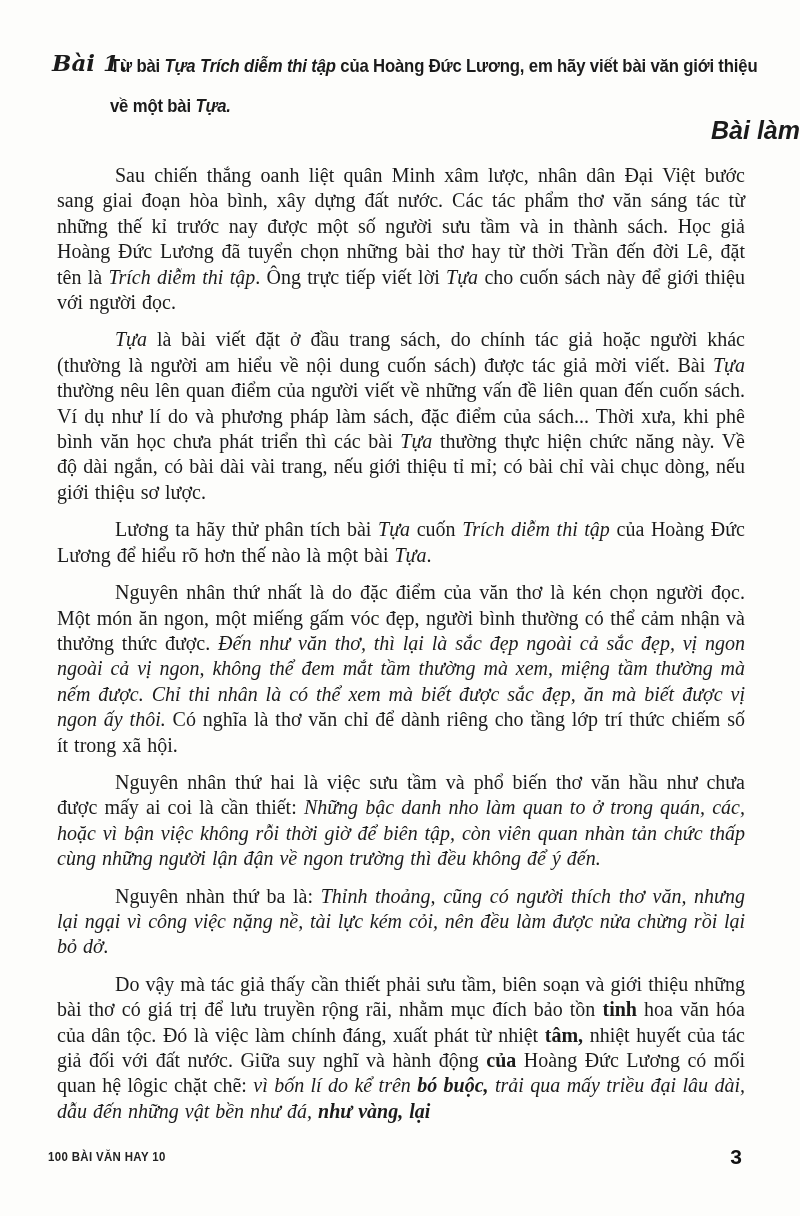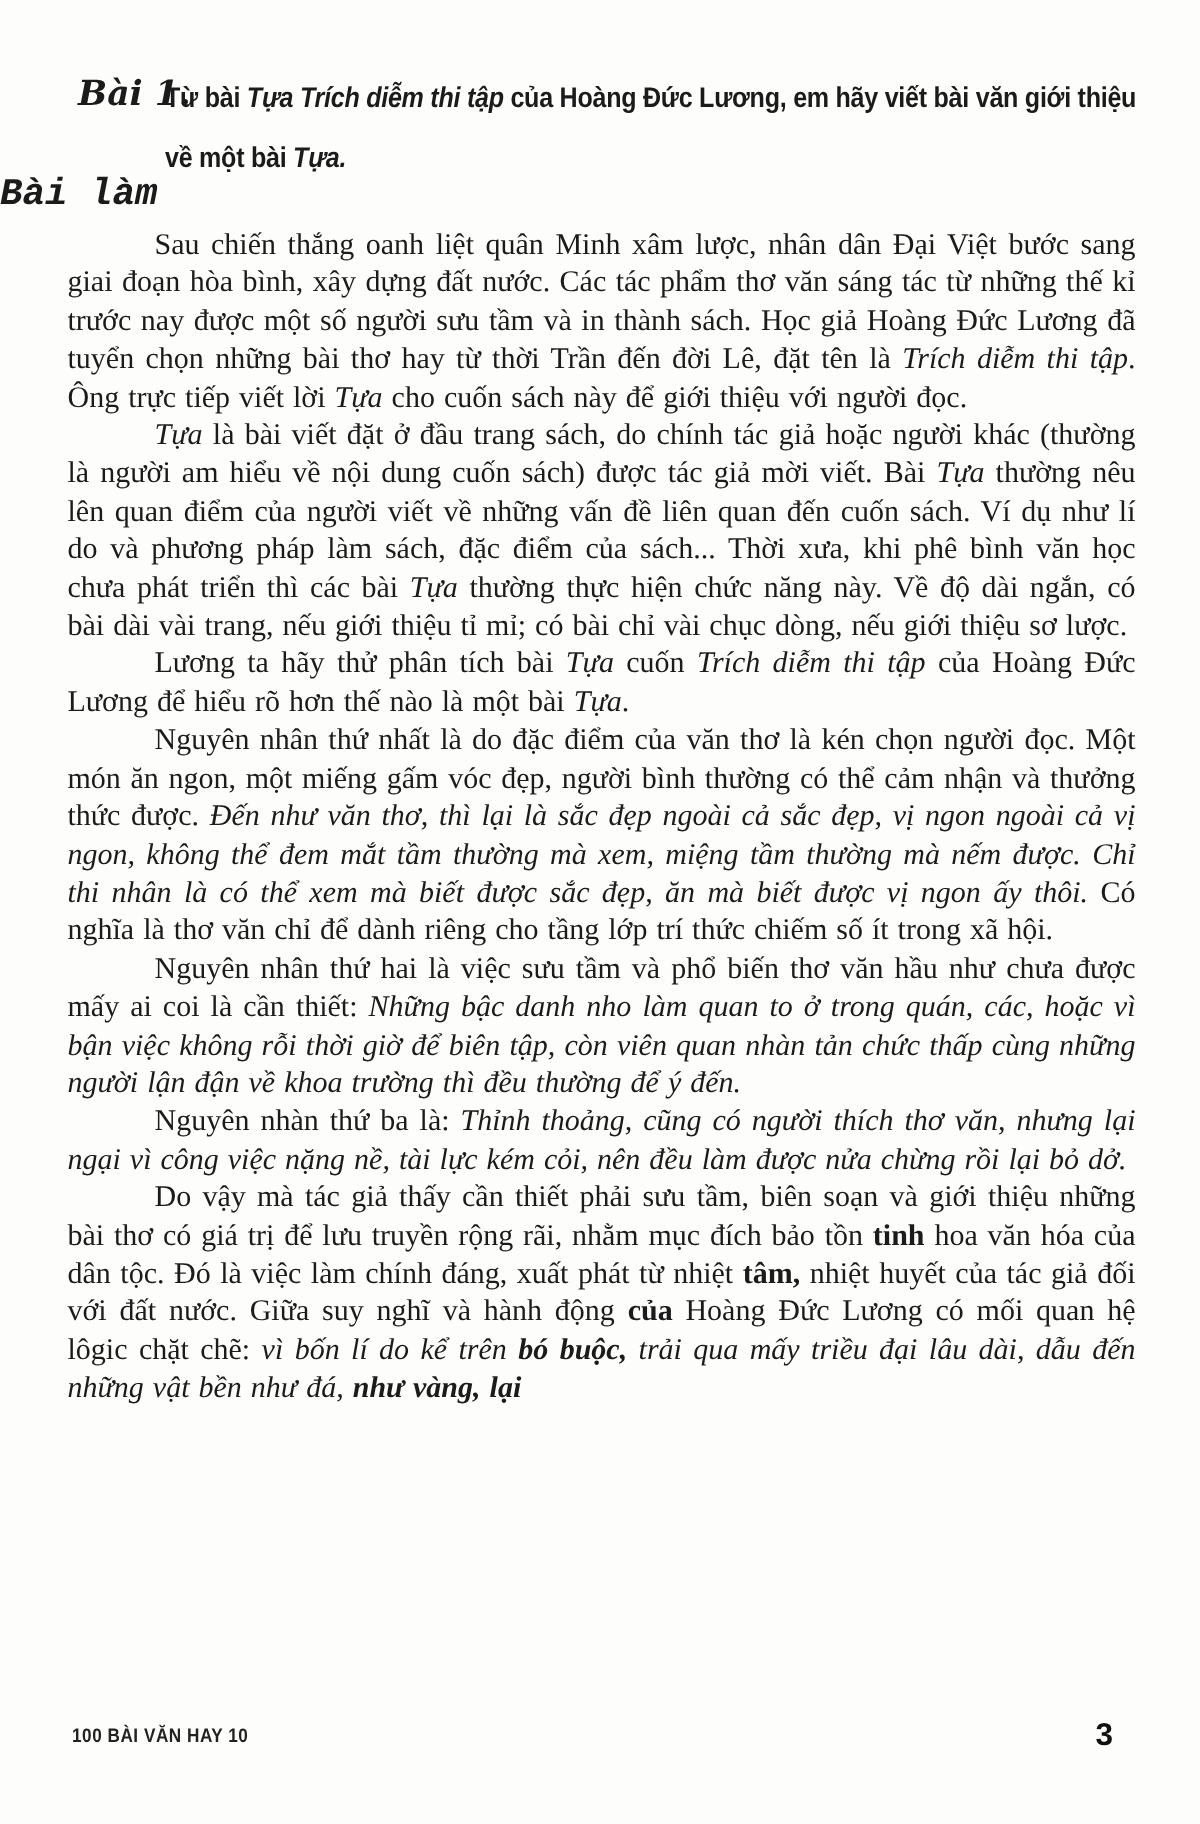--- a/index.html
+++ b/index.html
@@ -27,33 +27,33 @@
     font-weight:bold;
     font-size:19px;line-height:40px;
     letter-spacing:-0.2px;
     width:736px;
     transform:scaleX(0.88);
     transform-origin:left top;
   }
   
   .section-heading{
     position:absolute;left:0;top:112px;width:800px;
-    text-align:left;
-    font-family:Liberation Mono, monospace;
+    text-align:right;
+    font-family:Liberation Sans, sans-serif;
     font-style:italic;font-weight:bold;
     font-size:25px;line-height:36px;
   }
   
   .body-text{
     position:absolute;left:45px;top:151px;width:712px;
     font-size:20px;line-height:25.4px;
     text-align:justify;
     word-spacing:1px;
   }
-  .para{margin:0;text-indent:58px;}
+  .para{margin:12px;text-indent:58px;}
   .seg-it{font-style:italic;}
   .seg-bd{font-weight:bold;}
   .seg-bi{font-weight:bold;font-style:italic;}
   
   .footer{
     position:absolute;left:48px;right:58px;top:1146px;
     display:flex;justify-content:space-between;align-items:center;
   }
   .footer-title{
     font-family:"Liberation Sans",sans-serif;
@@ -76,21 +76,21 @@
     <p class="prompt"><span class="seg-bd">Từ bài </span><span class="seg-bi">Tựa Trích diễm thi tập</span><span class="seg-bd"> của Hoàng Đức Lương, em hãy viết bài văn giới thiệu về một bài </span><span class="seg-bi">Tựa.</span></p>
   </div>
 
   <div class="section-heading">Bài làm</div>
 
   <div class="body-text">
       <p class="para"><span>Sau chiến thắng oanh liệt quân Minh xâm lược, nhân dân Đại Việt bước sang giai đoạn hòa bình, xây dựng đất nước. Các tác phẩm thơ văn sáng tác từ những thế kỉ trước nay được một số người sưu tầm và in thành sách. Học giả Hoàng Đức Lương đã tuyển chọn những bài thơ hay từ thời Trần đến đời Lê, đặt tên là </span><span class="seg-it">Trích diễm thi tập</span><span>. Ông trực tiếp viết lời </span><span class="seg-it">Tựa</span><span> cho cuốn sách này để giới thiệu với người đọc.</span></p>
       <p class="para"><span class="seg-it">Tựa</span><span> là bài viết đặt ở đầu trang sách, do chính tác giả hoặc người khác (thường là người am hiểu về nội dung cuốn sách) được tác giả mời viết. Bài </span><span class="seg-it">Tựa</span><span> thường nêu lên quan điểm của người viết về những vấn đề liên quan đến cuốn sách. Ví dụ như lí do và phương pháp làm sách, đặc điểm của sách... Thời xưa, khi phê bình văn học chưa phát triển thì các bài </span><span class="seg-it">Tựa</span><span> thường thực hiện chức năng này. Về độ dài ngắn, có bài dài vài trang, nếu giới thiệu tỉ mỉ; có bài chỉ vài chục dòng, nếu giới thiệu sơ lược.</span></p>
       <p class="para"><span>Lương ta hãy thử phân tích bài </span><span class="seg-it">Tựa</span><span> cuốn </span><span class="seg-it">Trích diễm thi tập</span><span> của Hoàng Đức Lương để hiểu rõ hơn thế nào là một bài </span><span class="seg-it">Tựa</span><span>.</span></p>
       <p class="para"><span>Nguyên nhân thứ nhất là do đặc điểm của văn thơ là kén chọn người đọc. Một món ăn ngon, một miếng gấm vóc đẹp, người bình thường có thể cảm nhận và thưởng thức được. </span><span class="seg-it">Đến như văn thơ, thì lại là sắc đẹp ngoài cả sắc đẹp, vị ngon ngoài cả vị ngon, không thể đem mắt tầm thường mà xem, miệng tầm thường mà nếm được. Chỉ thi nhân là có thể xem mà biết được sắc đẹp, ăn mà biết được vị ngon ấy thôi.</span><span> Có nghĩa là thơ văn chỉ để dành riêng cho tầng lớp trí thức chiếm số ít trong xã hội.</span></p>
-      <p class="para"><span>Nguyên nhân thứ hai là việc sưu tầm và phổ biến thơ văn hầu như chưa được mấy ai coi là cần thiết: </span><span class="seg-it">Những bậc danh nho làm quan to ở trong quán, các, hoặc vì bận việc không rỗi thời giờ để biên tập, còn viên quan nhàn tản chức thấp cùng những người lận đận về khoa trường thì đều thường để ý đến.</span></p>
+      <p class="para"><span>Nguyên nhân thứ hai là việc sưu tầm và phổ biến thơ văn hầu như chưa được mấy ai coi là cần thiết: </span><span class="seg-it">Những bậc danh nho làm quan to ở trong quán, các, hoặc vì bận việc không rỗi thời giờ để biên tập, còn viên quan nhàn tản chức thấp cùng những người lận đận về ngon trường thì đều không để ý đến.</span></p>
       <p class="para"><span>Nguyên nhàn thứ ba là: </span><span class="seg-it">Thỉnh thoảng, cũng có người thích thơ văn, nhưng lại ngại vì công việc nặng nề, tài lực kém cỏi, nên đều làm được nửa chừng rồi lại bỏ dở.</span></p>
       <p class="para"><span>Do vậy mà tác giả thấy cần thiết phải sưu tầm, biên soạn và giới thiệu những bài thơ có giá trị để lưu truyền rộng rãi, nhằm mục đích bảo tồn </span><span class="seg-bd">tinh</span><span> hoa văn hóa của dân tộc. Đó là việc làm chính đáng, xuất phát từ nhiệt </span><span class="seg-bd">tâm,</span><span> nhiệt huyết của tác giả đối với đất nước. Giữa suy nghĩ và hành động </span><span class="seg-bd">của</span><span> Hoàng Đức Lương có mối quan hệ lôgic chặt chẽ: </span><span class="seg-it">vì bốn lí do kể trên </span><span class="seg-bi">bó buộc,</span><span class="seg-it"> trải qua mấy triều đại lâu dài, dẫu đến những vật bền như đá, </span><span class="seg-bi">như vàng, lại</span></p>
     </div>
 
   <div class="footer">
     <span class="footer-title">100 BÀI VĂN HAY 10</span>
     <span class="footer-page">3</span>
   </div>
 
 </div>

